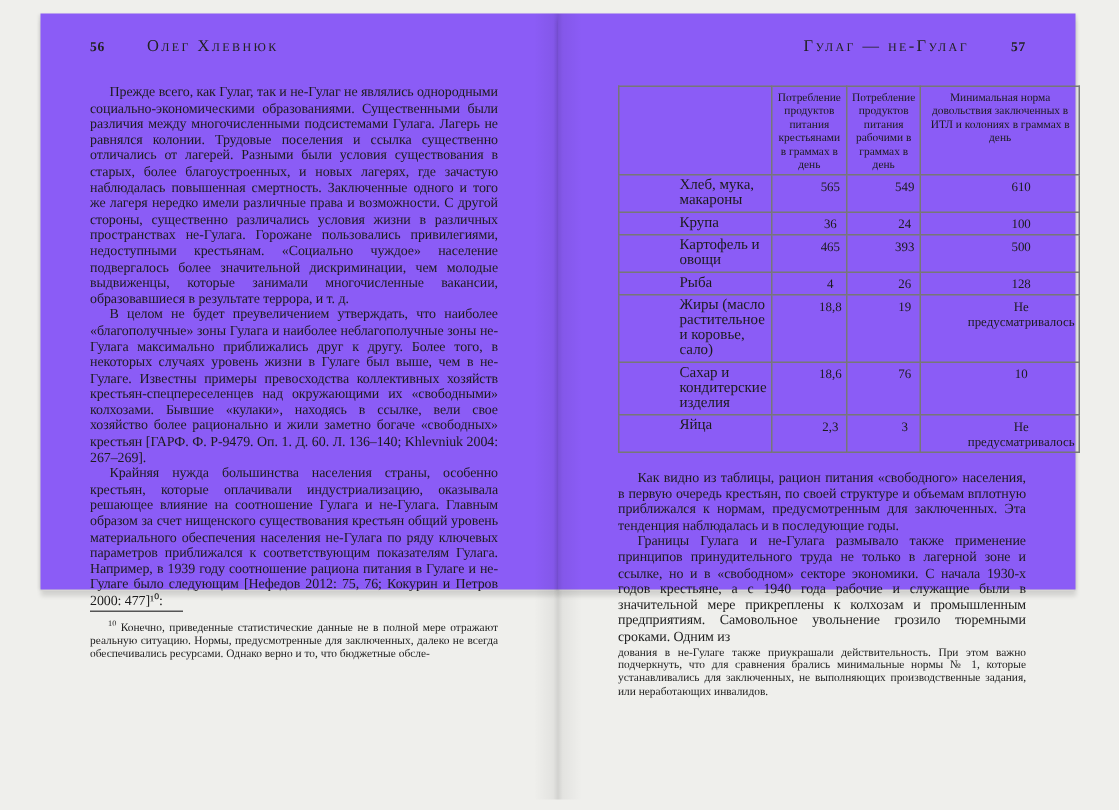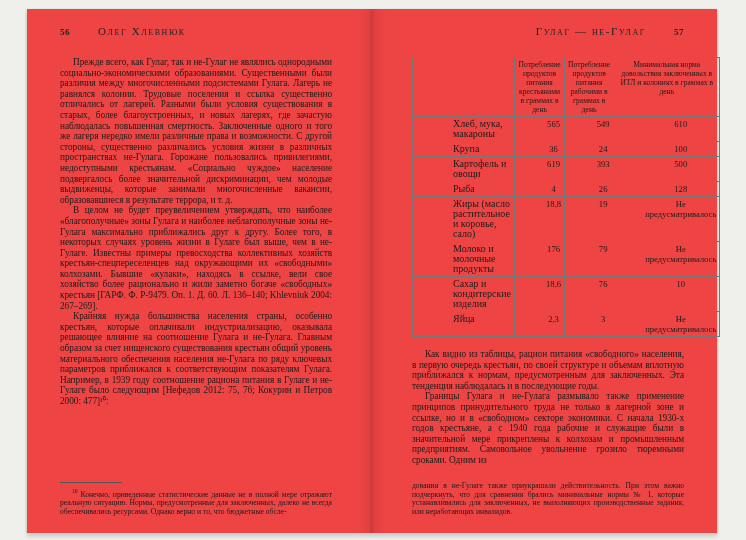--- a/index.html
+++ b/index.html
@@ -6,22 +6,22 @@
   html,body { width:746px; height:540px; }
   body {
     background:#efefec;
     font-family:"Liberation Serif", serif;
     color:#1c1c1c;
     overflow:hidden;
   }
   .spread { position:relative; width:746px; height:540px; }
 
   .page {
-    position:absolute; top:9px; height:524px; width:345px;
-    background:#ef4444;
+    position:absolute; top:9px; height:384px; width:345px;
+    background:#8b5cf6;
     display:flex; flex-direction:column;
   }
   .page.left  { left:27px;  padding:16px 40px 16px 33px;
                 box-shadow:-1px 0 2px rgba(0,0,0,0.10), 0 2px 0 -1px #dddcd8, 0 4px 3px rgba(0,0,0,0.12); }
   .page.right { left:372px; padding:16px 33px 16px 40px;
                 box-shadow:1px 0 2px rgba(0,0,0,0.10), 0 2px 0 -1px #dddcd8, 0 4px 3px rgba(0,0,0,0.12); }
 
   .spine {
     position:absolute; top:9px; left:356px; width:32px; height:524px;
     background:linear-gradient(to right, rgba(0,0,0,0) 0%, rgba(0,0,0,0.05) 40%,
@@ -123,40 +123,34 @@
           <td class="val">610</td>
         </tr>
         <tr>
           <td class="label">Крупа</td>
           <td class="val">36</td>
           <td class="val">24</td>
           <td class="val">100</td>
         </tr>
         <tr>
           <td class="label">Картофель и овощи</td>
-          <td class="val">619</td>
+          <td class="val">465</td>
           <td class="val">393</td>
           <td class="val">500</td>
         </tr>
         <tr>
           <td class="label">Рыба</td>
           <td class="val">4</td>
           <td class="val">26</td>
           <td class="val">128</td>
         </tr>
         <tr>
           <td class="label">Жиры (масло растительное и коровье, сало)</td>
           <td class="val">18,8</td>
           <td class="val">19</td>
-          <td class="val">Не предусматривалось</td>
-        </tr>
-        <tr>
-          <td class="label">Молоко и молочные продукты</td>
-          <td class="val">176</td>
-          <td class="val">79</td>
           <td class="val">Не предусматривалось</td>
         </tr>
         <tr>
           <td class="label">Сахар и кондитерские изделия</td>
           <td class="val">18,6</td>
           <td class="val">76</td>
           <td class="val">10</td>
         </tr>
         <tr>
           <td class="label">Яйца</td>

